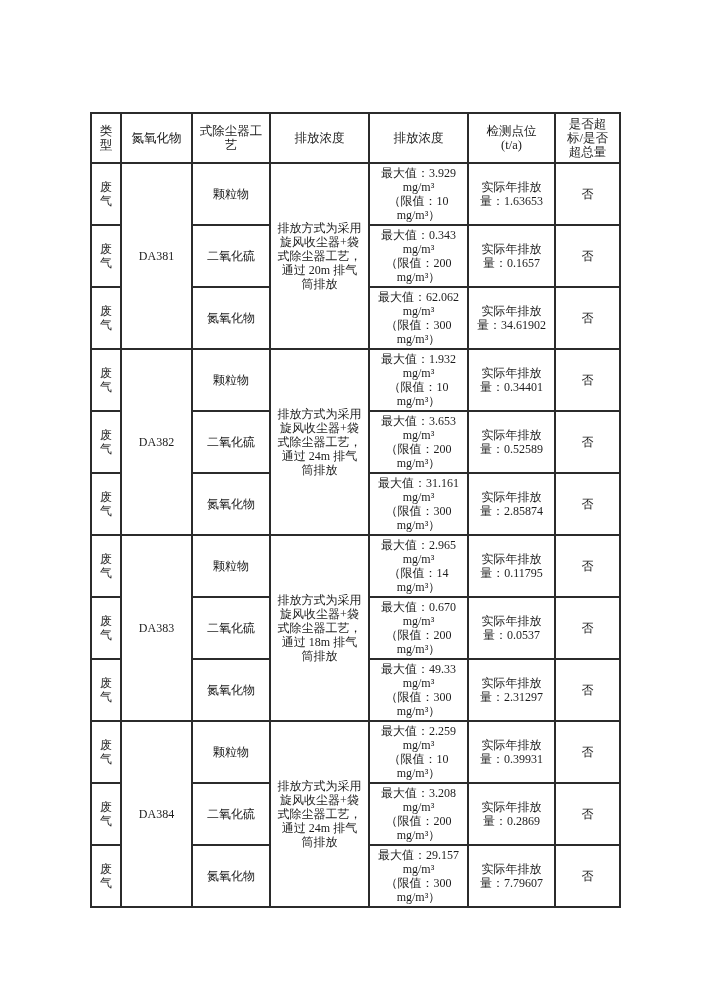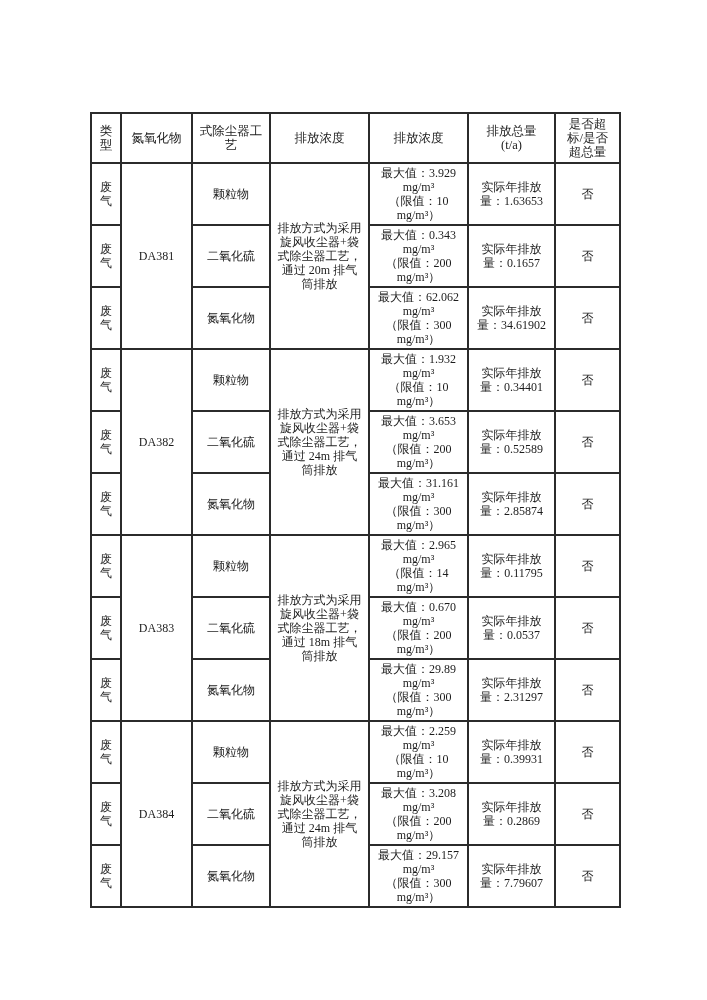--- a/index.html
+++ b/index.html
@@ -61,21 +61,21 @@
       <col style="width:65px">
     </colgroup>
     <tbody>
       <tr class="header-row">
         <th>类
 型</th>
         <th>氮氧化物</th>
         <th>式除尘器工艺</th>
         <th>排放浓度</th>
         <th>排放浓度</th>
-        <th>排放总量
+        <th>检测点位
 (t/a)</th>
         <th>是否超
 标/是否
 超总量</th>
       </tr>
 
       <tr class="data-row">
         <td>废
 气</td>
         <td rowspan="3">DA381</td>
@@ -188,21 +188,21 @@
 （限值：200
 mg/m³）</td>
         <td>实际年排放
 量：0.0537</td>
         <td>否</td>
       </tr>
       <tr class="data-row">
         <td>废
 气</td>
         <td>氮氧化物</td>
-        <td>最大值：29.89
+        <td>最大值：49.33
 mg/m³
 （限值：300
 mg/m³）</td>
         <td>实际年排放
 量：2.31297</td>
         <td>否</td>
       </tr>
 
       <tr class="data-row">
         <td>废

